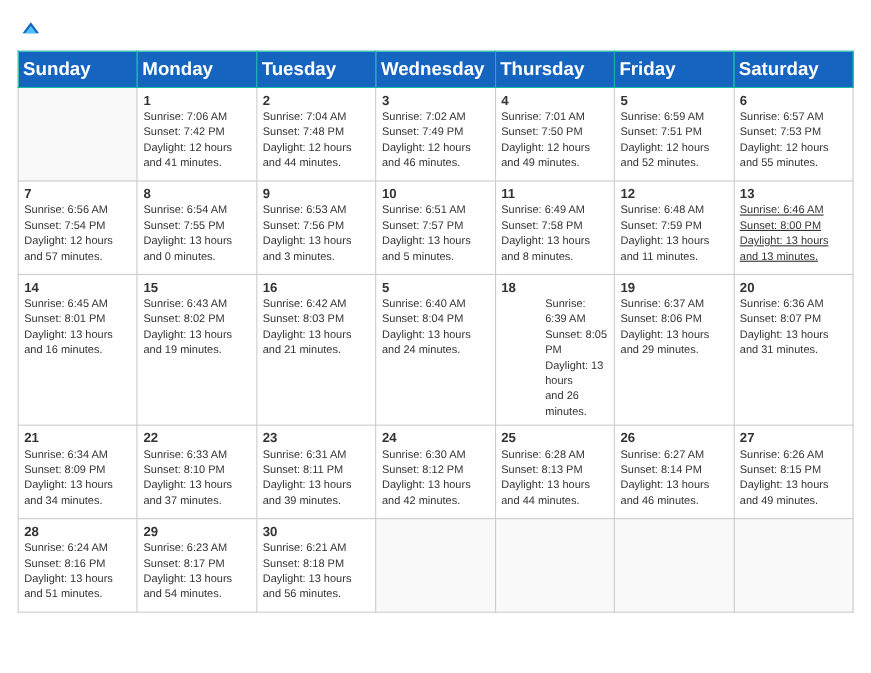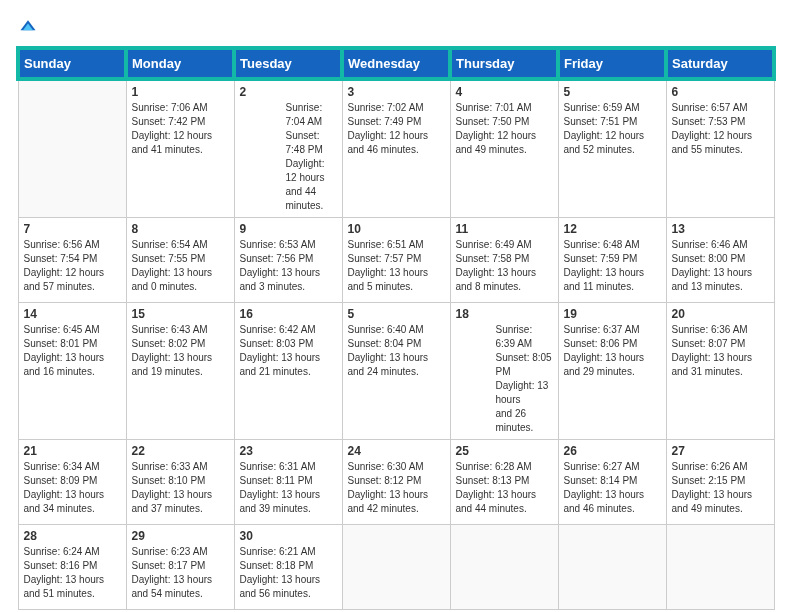--- a/index.html
+++ b/index.html
@@ -55,23 +55,23 @@
     .calendar {
       width: 100%;
       border-collapse: collapse;
       table-layout: fixed;
     }
     .calendar th {
       background-color: #1565c0;
       color: #fff;
       padding: 6px 4px;
       text-align: left;
-      font-size: 13px;
-      font-weight: bold;
-      border: 4px solid #14b8a6;
+      font-size: 17px;
+      font-weight: bold;
+      border: 1px solid #14b8a6;
     }
     .calendar td {
       vertical-align: top;
       border: 1px solid #ccc;
       padding: 4px 5px;
       font-size: 10.5px;
       color: #333;
       height: 85px;
     }
     .day-number {
@@ -127,21 +127,21 @@
         <td class="empty-cell"></td>
         <td>
           <div class="day-number">1</div>
           <div class="day-info" style="white-space: pre-line;">Sunrise: 7:06 AM
 Sunset: 7:42 PM
 Daylight: 12 hours
 and 41 minutes.</div>
         </td>
         <td>
           <div class="day-number">2</div>
-          <div class="day-info" style="white-space: pre-line; margin-left: 46px;">Sunrise: 7:04 AM
+          <div class="day-info" style="white-space: pre-line;">Sunrise: 7:04 AM
 Sunset: 7:48 PM
 Daylight: 12 hours
 and 44 minutes.</div>
         </td>
         <td>
           <div class="day-number">3</div>
           <div class="day-info" style="white-space: pre-line;">Sunrise: 7:02 AM
 Sunset: 7:49 PM
 Daylight: 12 hours
 and 46 minutes.</div>
@@ -206,21 +206,21 @@
         </td>
         <td>
           <div class="day-number">12</div>
           <div class="day-info" style="white-space: pre-line;">Sunrise: 6:48 AM
 Sunset: 7:59 PM
 Daylight: 13 hours
 and 11 minutes.</div>
         </td>
         <td>
           <div class="day-number">13</div>
-          <div class="day-info" style="white-space: pre-line;">Sunrise: 6:46 AM
+          <div class="day-info" style="white-space: pre-line; text-decoration: underline;">Sunrise: 6:46 AM
 Sunset: 8:00 PM
 Daylight: 13 hours
 and 13 minutes.</div>
         </td>
       </tr>
       <tr>
         <td>
           <div class="day-number">14</div>
           <div class="day-info" style="white-space: pre-line;">Sunrise: 6:45 AM
 Sunset: 8:01 PM
@@ -309,21 +309,21 @@
         <td>
           <div class="day-number">26</div>
           <div class="day-info" style="white-space: pre-line;">Sunrise: 6:27 AM
 Sunset: 8:14 PM
 Daylight: 13 hours
 and 46 minutes.</div>
         </td>
         <td>
           <div class="day-number">27</div>
           <div class="day-info" style="white-space: pre-line;">Sunrise: 6:26 AM
-Sunset: 2:15 PM
+Sunset: 8:15 PM
 Daylight: 13 hours
 and 49 minutes.</div>
         </td>
       </tr>
       <tr>
         <td>
           <div class="day-number">28</div>
           <div class="day-info" style="white-space: pre-line;">Sunrise: 6:24 AM
 Sunset: 8:16 PM
 Daylight: 13 hours

